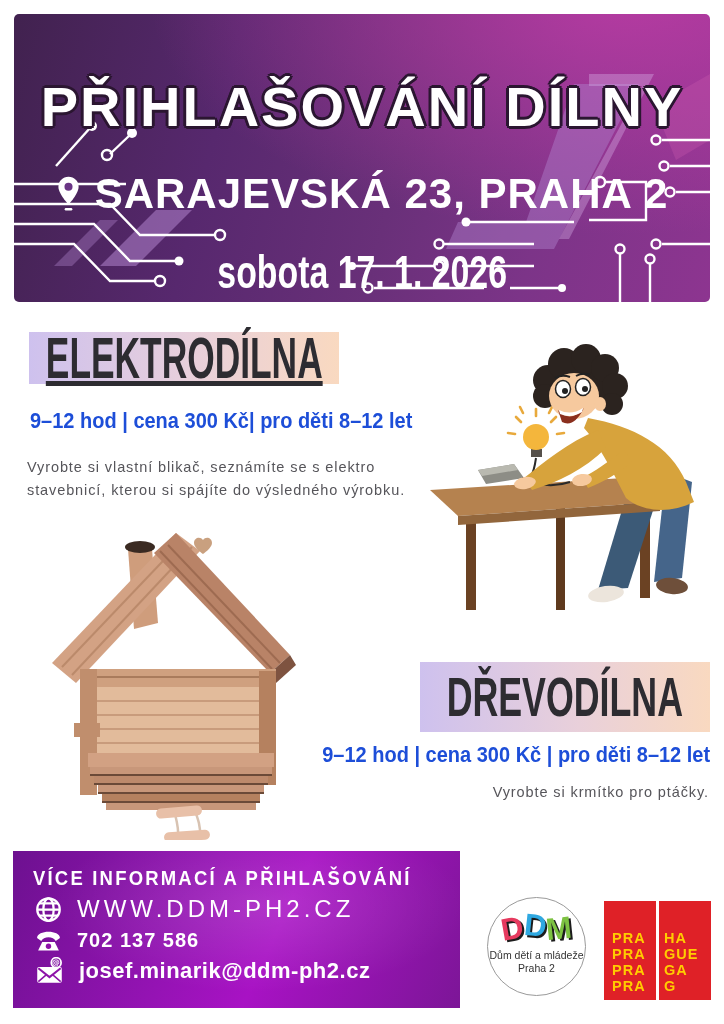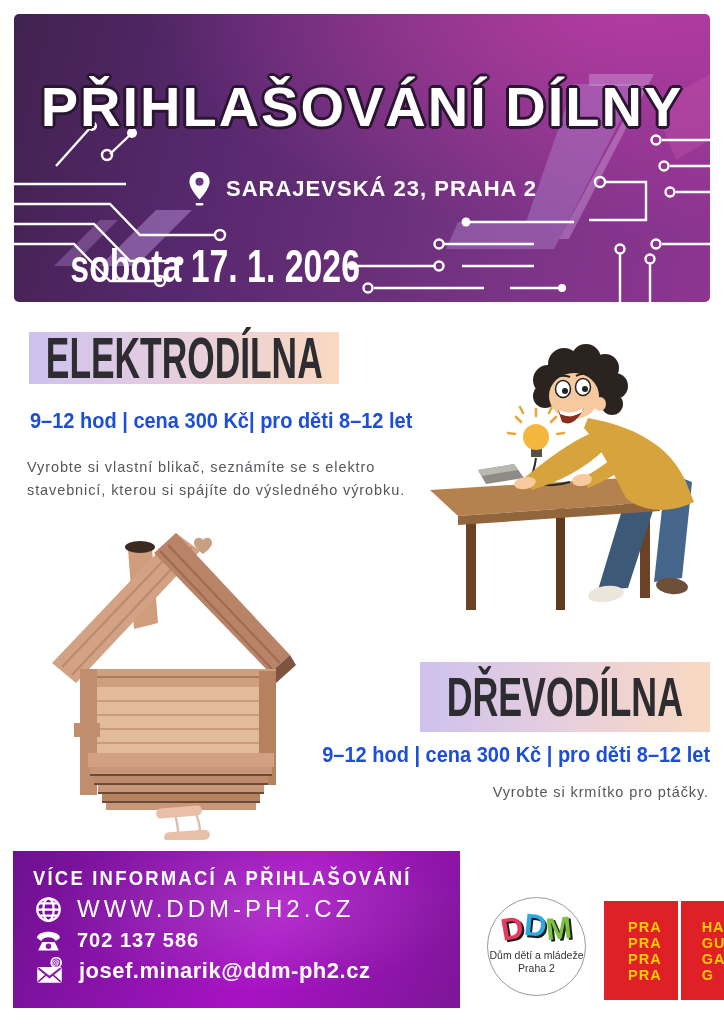--- a/index.html
+++ b/index.html
@@ -18,34 +18,34 @@
   .banner-title {
     position:absolute; top:60px; width:100%; text-align:center;
     font-size:56px; font-weight:bold; color:#fff; letter-spacing:2px; white-space:nowrap;
     text-shadow:
       -3px 0 0 #2b1631, 3px 0 0 #2b1631, 0 -3px 0 #2b1631, 0 3px 0 #2b1631,
       -2px -2px 0 #2b1631, 2px -2px 0 #2b1631, -2px 2px 0 #2b1631, 2px 2px 0 #2b1631;
   }
   .banner-location {
     position:absolute; top:156px; width:100%;
     display:flex; align-items:center; justify-content:center; gap:14px;
-    color:#fff; font-size:22px; font-weight:bold; letter-spacing:1px; white-space:nowrap;
-  }
-  .banner-date { position:absolute; top:224px; width:100%; text-align:left; color:#fff; }
+    color:#fff; font-size:42px; font-weight:bold; letter-spacing:1px; white-space:nowrap;
+  }
+  .banner-date { position:absolute; top:230px; width:100%; text-align:center; color:#fff; }
   .banner-date .cond { font-size:47px; font-weight:bold; }
   .cond { display:inline-block; transform:scaleX(var(--sx,0.72)); transform-origin:50% 50%; white-space:nowrap; }
 
   
   .hl-heading {
     position:absolute; display:flex; align-items:center; justify-content:center;
     background:linear-gradient(90deg,#cec1ee 0%, #e9d0da 55%, #f9d9c0 100%);
     color:#2d2c31;
   }
   .hl-heading .cond { font-size:57px; font-weight:bold; --sx:0.62; }
-  #electro-heading { left:29px; top:332px; width:310px; height:52px; }
+  #electro-heading { left:29px; top:332px; width:310px; height:52px;text-decoration:underline; }
   #wood-heading    { left:420px; top:662px; width:290px; height:70px; }
   #wood-heading .cond { font-size:55px; --sx:0.65; }
 
   .details-line { position:absolute; color:#1d4ed8; }
   .details-line .cond { font-size:21.5px; font-weight:bold; --sx:0.93; transform-origin:0 50%; }
   #electro-details { left:30px; top:409px; }
   #wood-details { right:14px; top:743px; text-align:right; }
   #wood-details .cond { transform-origin:100% 50%; }
 
   .desc { position:absolute; font-size:14.5px; letter-spacing:0.9px; color:#56555a; line-height:23px; }
@@ -81,21 +81,21 @@
   .ddm-letters span {
     display:inline-block; font-size:31px; font-weight:bold;
     text-shadow:2px 2px 0 #1c1c1c;
   }
   .ddm-d1 { color:#e63a5f; transform:rotate(-10deg); }
   .ddm-d2 { color:#2fa8e0; transform:rotate(6deg) translateY(-3px); }
   .ddm-m  { color:#7dc242; transform:rotate(-6deg); }
   .ddm-text { font-size:10.5px; color:#333; line-height:13px; }
 
   .praha-logo { position:absolute; left:604px; top:901px; width:107px; height:99px; display:flex; gap:3px; }
-  .praha-col { background:#df2127; flex:1; display:flex; flex-direction:column; justify-content:center; padding:6px 16px; }
+  .praha-col { background:#df2127; flex:1; display:flex; flex-direction:column; justify-content:flex-end; padding:6px 0; }
   .praha-col span { display:block; color:#ffcc00; font-weight:bold; font-size:14.5px; letter-spacing:1px; padding-left:8px; }
   .praha-col.right span { padding-left:5px; }
 </style>
 </head>
 <body>
 
 <div class="page">
 
   <div class="banner">
     <svg class="circuits" viewBox="0 0 696 288">

